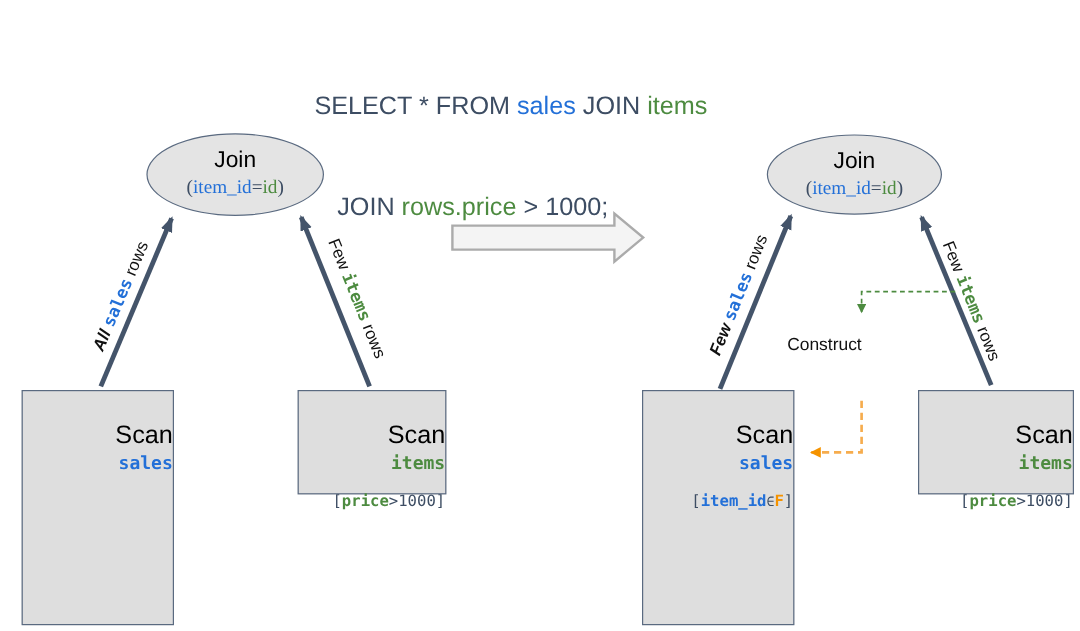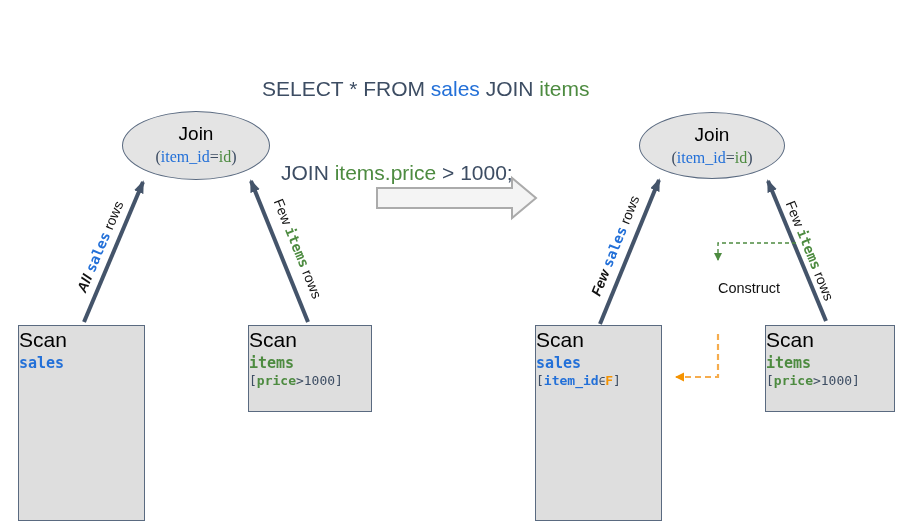--- a/index.html
+++ b/index.html
@@ -14,49 +14,49 @@
   .c-green{color:#4d8b40;}
   .c-orange{color:#f59300;font-weight:bold;}
   
   svg.wires{position:absolute;left:0;top:0;}
   
   .node-ellipse{position:absolute;background:#e4e4e4;border:1.5px solid #5a6a80;border-radius:50%;
                 text-align:center;box-sizing:border-box;}
   .join-title{font-size:19px;color:#000;margin-top:11px;}
   .join-cond{font-family:Liberation Serif, serif;font-size:16px;margin-top:3px;color:#3d4d63;}
   .scan-box{position:absolute;background:#dedede;border:1.5px solid #5a6a80;box-sizing:border-box;
-            text-align:left;padding-top:2px;}
+            text-align:right;padding-top:25px;}
   .scan-title{font-size:21px;color:#000;}
   .scan-table{font-family:"DejaVu Sans Mono",monospace;font-size:15px;font-weight:bold;margin-top:2px;}
-  .scan-filter{font-family:"DejaVu Sans Mono",monospace;font-size:13px;margin-top:1px;color:#3d4d63;}
+  .scan-filter{font-family:"DejaVu Sans Mono",monospace;font-size:13px;margin-top:16px;color:#3d4d63;}
   .scan-filter .mono-b{font-weight:bold;}
   .scan-filter .in-sym{font-size:11px;}
   
   .edge-label{position:absolute;width:160px;height:18px;font-size:14px;color:#111;
               text-align:center;white-space:nowrap;}
   .edge-label .qty{margin-right:4px;}
   .edge-label .qty-emph{font-weight:bold;font-style:italic;margin-right:4px;}
   .edge-label .tbl{font-family:"DejaVu Sans Mono",monospace;font-weight:bold;font-size:14px;margin-right:4px;}
   .rotA{transform:rotate(-67deg);}
   .rotB{transform:rotate(68deg);}
   .rotC{transform:rotate(-68deg);}
   .rotD{transform:rotate(68deg);}
   
-  .annotation{position:absolute;left:656px;top:280px;width:124px;text-align:right;
+  .annotation{position:absolute;left:656px;top:280px;width:124px;text-align:left;
               font-size:14.5px;line-height:17px;color:#111;}
   .annotation .f{color:#f59300;font-weight:bold;margin-left:4px;}
 </style>
 </head>
 <body>
 
 <div class="canvas">
 
   <div class="sql">
     <div><span class="c-slate">SELECT * FROM </span><span class="c-blue">sales</span><span class="c-slate"> JOIN </span><span class="c-green">items</span></div>
-    <div class="ind"><span class="c-slate">JOIN </span><span class="c-green">items.price</span><span class="c-slate"> &gt; 1000;</span></div>
+    <div class="ind"><span class="c-slate">JOIN </span><span class="c-green">rows.price</span><span class="c-slate"> &gt; 1000;</span></div>
   </div>
 
   <svg class="wires" width="900" height="526" viewBox="0 0 900 526">
     <defs>
       <marker id="ah-slate" markerWidth="14" markerHeight="11" refX="11" refY="5" orient="auto" markerUnits="userSpaceOnUse">
         <path d="M0,0 L13,5 L0,10 Z" fill="#44546A"></path>
       </marker>
       <marker id="ah-green" markerWidth="9" markerHeight="9" refX="7" refY="4" orient="auto" markerUnits="userSpaceOnUse">
         <path d="M0,0 L8,4 L0,8 Z" fill="#4d8b40"></path>
       </marker>

